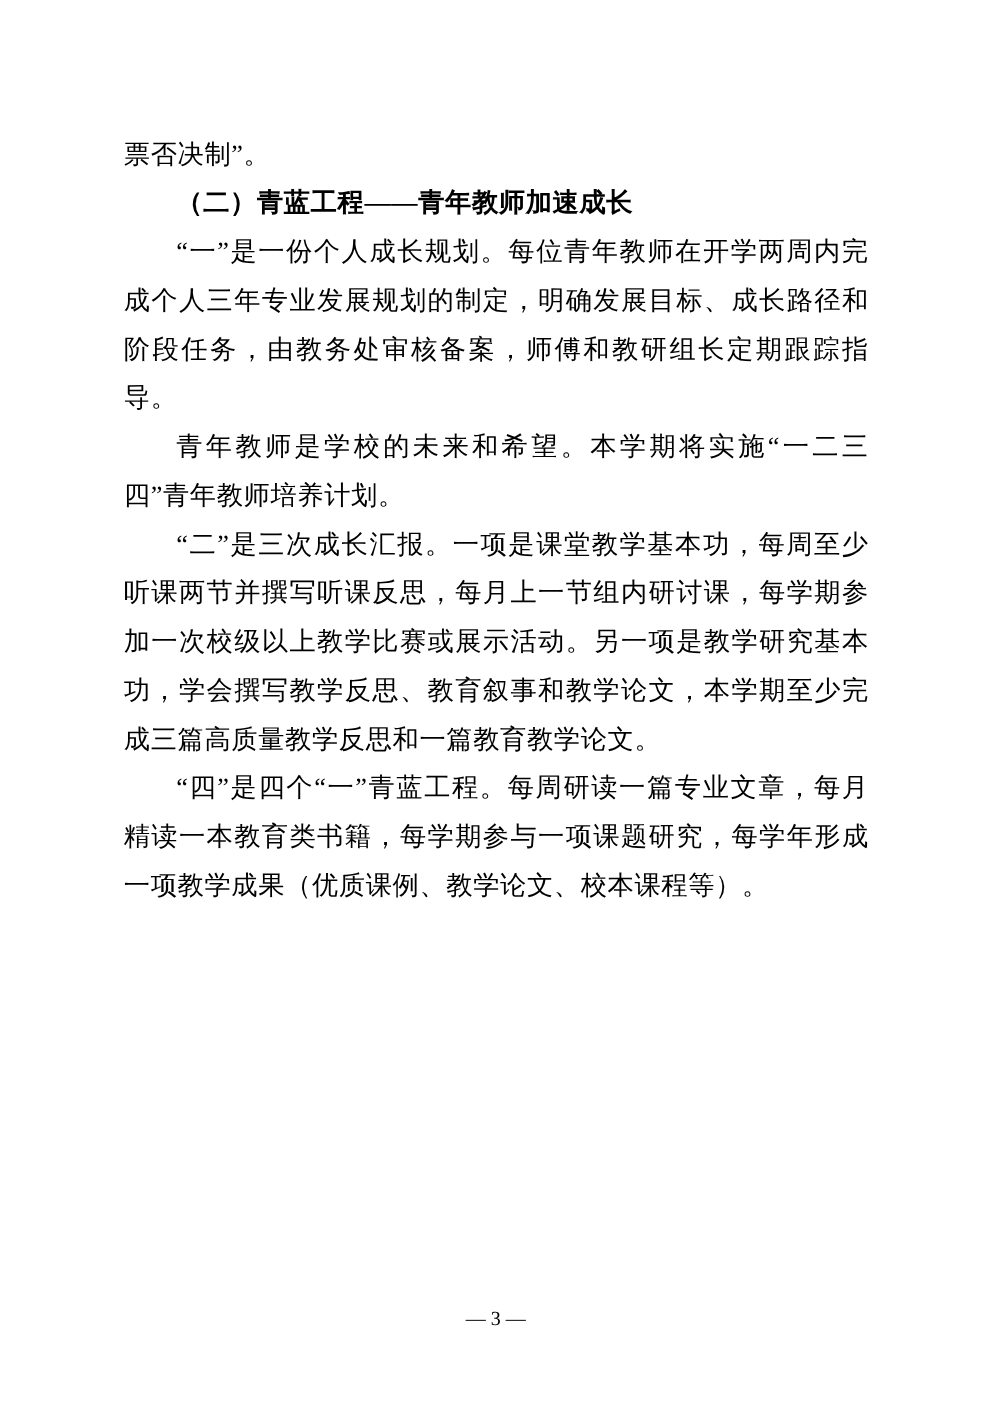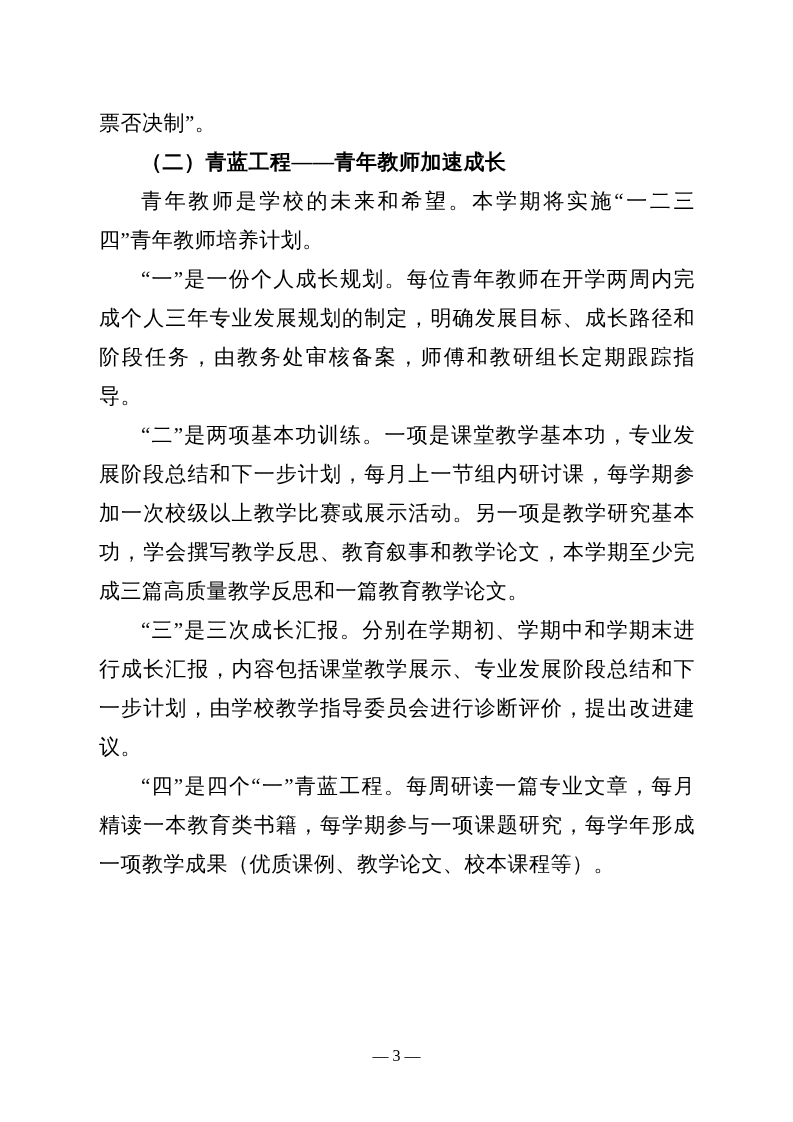--- a/index.html
+++ b/index.html
@@ -50,21 +50,20 @@
     color: #000000;
   }
 </style>
 </head>
 <body>
 
 <div class="page">
   <div class="content">
     <p class="para continuation">票否决制”。</p>
     <p class="para heading">（二）青蓝工程——青年教师加速成长</p>
+    <p class="para">“一”是一份个人成长规划。每位青年教师在开学两周内完成个人三年专业发展规划的制定，明确发展目标、成长路径和阶段任务，由教务处审核备案，师傅和教研组长定期跟踪指导。</p>
     <p class="para">青年教师是学校的未来和希望。本学期将实施“一二三四”青年教师培养计划。</p>
-    <p class="para">“一”是一份个人成长规划。每位青年教师在开学两周内完成个人三年专业发展规划的制定，明确发展目标、成长路径和阶段任务，由教务处审核备案，师傅和教研组长定期跟踪指导。</p>
-    <p class="para">“二”是两项基本功训练。一项是课堂教学基本功，专业发展阶段总结和下一步计划，每月上一节组内研讨课，每学期参加一次校级以上教学比赛或展示活动。另一项是教学研究基本功，学会撰写教学反思、教育叙事和教学论文，本学期至少完成三篇高质量教学反思和一篇教育教学论文。</p>
-    <p class="para">“三”是三次成长汇报。分别在学期初、学期中和学期末进行成长汇报，内容包括课堂教学展示、专业发展阶段总结和下一步计划，由学校教学指导委员会进行诊断评价，提出改进建议。</p>
+    <p class="para">“二”是三次成长汇报。一项是课堂教学基本功，每周至少听课两节并撰写听课反思，每月上一节组内研讨课，每学期参加一次校级以上教学比赛或展示活动。另一项是教学研究基本功，学会撰写教学反思、教育叙事和教学论文，本学期至少完成三篇高质量教学反思和一篇教育教学论文。</p>
     <p class="para">“四”是四个“一”青蓝工程。每周研读一篇专业文章，每月精读一本教育类书籍，每学期参与一项课题研究，每学年形成一项教学成果（优质课例、教学论文、校本课程等）。</p>
   </div>
 
   <div class="footer">— 3 —</div>
 </div>
 
 </body></html>

